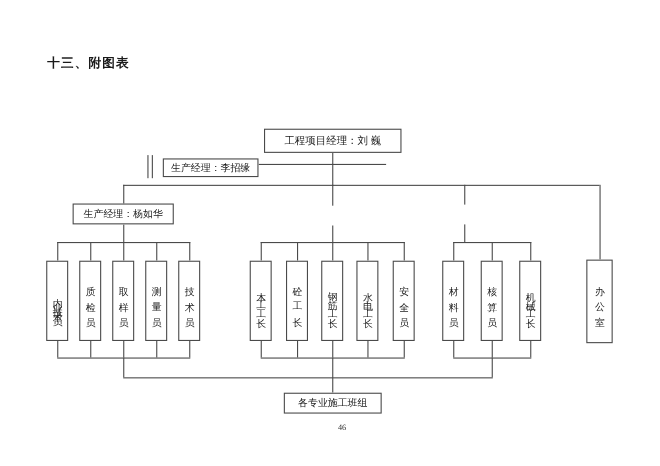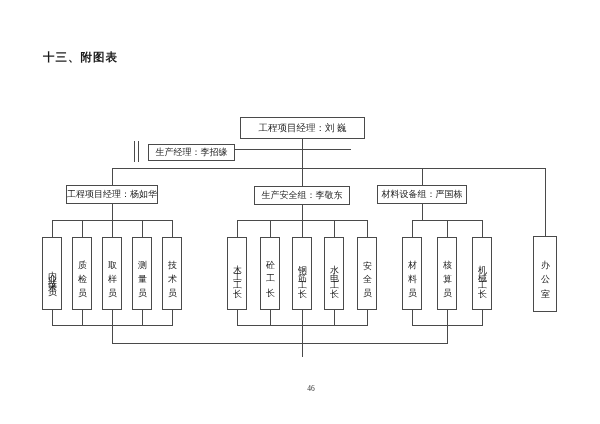--- a/index.html
+++ b/index.html
@@ -81,37 +81,36 @@
   <div class="hl" style="left:412px;top:325px;width:71px"></div>
   <div class="vl" style="left:112px;top:325px;height:18px"></div>
   <div class="vl" style="left:302px;top:325px;height:32px"></div>
   <div class="vl" style="left:447px;top:325px;height:18px"></div>
   <div class="hl" style="left:112px;top:343px;width:336px"></div>
 
   <div class="box" style="left:148px;top:144px;width:87px;height:17px">生产经理：李招缘</div>
 
   <div class="box" style="left:240px;top:117px;width:125px;height:22px;font-size:9.5px">工程项目经理：刘 巍</div>
 
-  <div class="box" style="left:66px;top:185px;width:92px;height:19px">工程项目经理：杨如华</div>
-  <div class="box" style="left:254px;top:186px;width:96px;height:19px">生产安全组：李敬东</div>
-  <div class="box" style="left:377px;top:185px;width:90px;height:19px">材料设备组：严国栋</div>
+  <div class="box" style="left:66px;top:185px;width:92px;height:19px">生产经理：杨如华</div>
 
   <div class="sub sp5" style="left:42px">内业技术员</div>
   <div class="sub sp3" style="left:72px">质检员</div>
   <div class="sub sp3" style="left:102px">取样员</div>
   <div class="sub sp3" style="left:132px">测量员</div>
   <div class="sub sp3" style="left:162px">技术员</div>
 
   <div class="sub sp4" style="left:227px">木工工长</div>
   <div class="sub sp3" style="left:260px">砼工长</div>
   <div class="sub sp4" style="left:292px">钢筋工长</div>
   <div class="sub sp4" style="left:324px">水电工长</div>
   <div class="sub sp3" style="left:357px">安全员</div>
 
   <div class="sub sp3" style="left:402px">材料员</div>
   <div class="sub sp3" style="left:437px">核算员</div>
   <div class="sub sp4" style="left:472px">机械工长</div>
 
   <div class="sub sp3" style="left:533px;top:236px;width:24px;height:76px">办公室</div>
 
+  <div class="box" style="left:258px;top:357px;width:89px;height:19px">各专业施工班组</div>
 
   <div class="pagenum">46</div>
 </div>
 
 </body></html>

